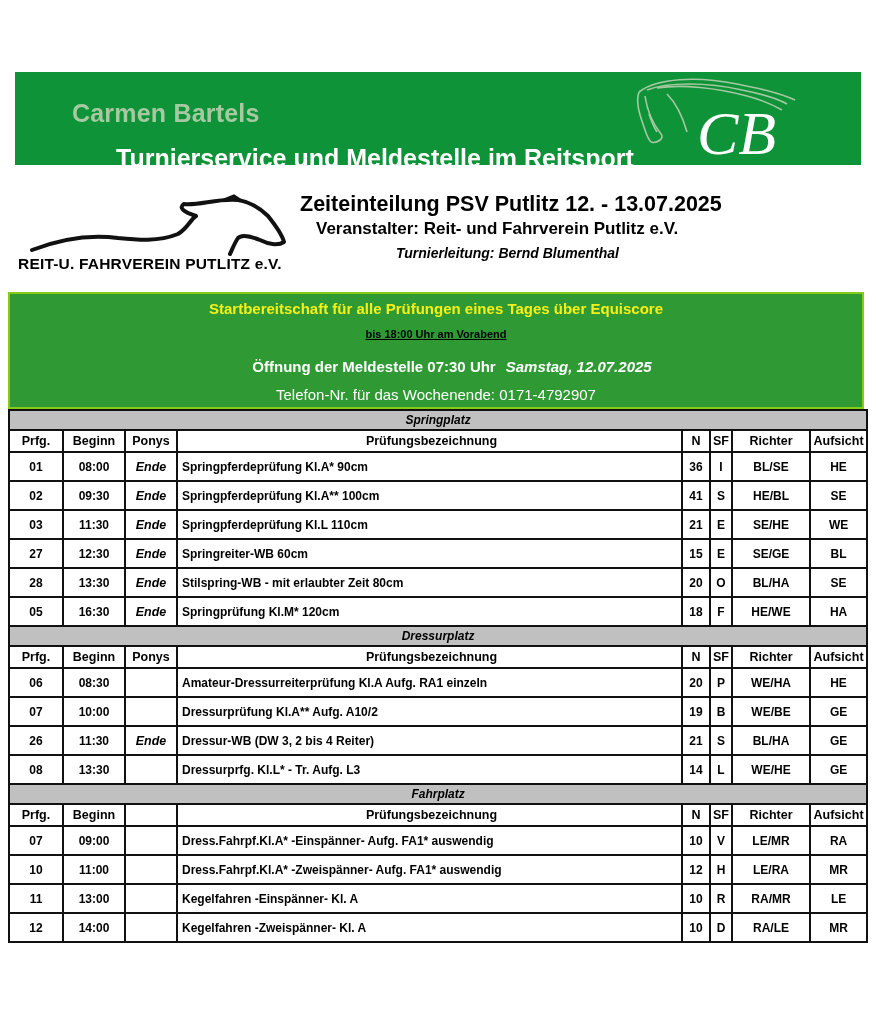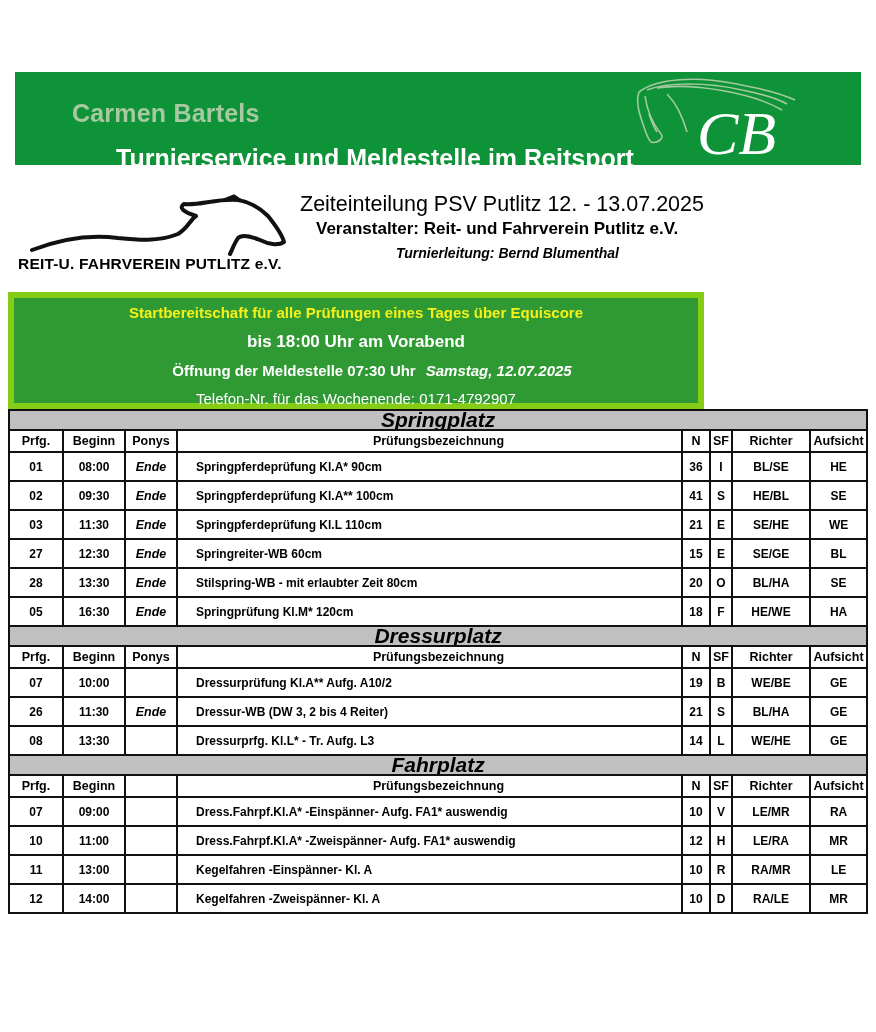--- a/index.html
+++ b/index.html
@@ -10,39 +10,39 @@
   .banner .b-name { position: absolute; left: 57px; top: 27px; font-size: 25px; font-weight: bold; color: #a6c9a1; letter-spacing: 0.2px; }
   .banner .b-sub { position: absolute; left: 57px; top: 72px; font-size: 25px; font-weight: bold; color: #ffffff; margin-left: 44px; }
   .banner .b-logo { position: absolute; left: 612px; top: 2px; width: 200px; height: 90px; }
 
   
   .club { position: absolute; left: 18px; top: 190px; width: 300px; height: 90px; }
   .club svg { position: absolute; left: 10px; top: 4px; }
   .club .club-name { position: absolute; left: 0; top: 65px; font-size: 15.5px; font-weight: bold; letter-spacing: 0.2px; white-space: nowrap; }
 
   
-  .t1 { position: absolute; left: 300px; top: 192px; font-size: 21.5px; font-weight: normal; white-space: nowrap; }
+  .t1 { position: absolute; left: 300px; top: 192px; font-size: 21.5px; font-weight: bold; white-space: nowrap; }
   .t2 { position: absolute; left: 316px; top: 219px; font-size: 17px; font-weight: bold; white-space: nowrap; }
   .t3 { position: absolute; left: 396px; top: 245px; font-size: 14px; font-weight: bold; font-style: italic; white-space: nowrap; }
 
   
-  .info { position: absolute; left: 8px; top: 292px; width: 696px; height: 117px; background: #2f9a33; border: 6px solid #84cc16; box-sizing: border-box; text-align: center; }
+  .info { position: absolute; left: 8px; top: 292px; width: 856px; height: 117px; background: #2f9a33; border: 2px solid #84cc16; box-sizing: border-box; text-align: center; }
   .info .l { position: absolute; left: 0; right: 0; font-weight: bold; white-space: nowrap; }
   .info .l1 { top: 6px; font-size: 15px; color: #f6f01a; }
-  .info .l2 { top: 34px; font-size: 17px; color: #ffffff; }
+  .info .l2 { top: 34px; font-size: 11px; color: #000000; text-decoration: underline; }
   .info .l3 { top: 64px; font-size: 15px; color: #ffffff; padding-left: 32px; }
   .info .l3 i { margin-left: 10px; }
   .info .l4 { top: 92px; font-size: 15px; color: #ffffff; font-weight: normal; }
 
   
   .sched { position: absolute; left: 8px; top: 409px; width: 858px; border-collapse: collapse; table-layout: fixed; }
   .sched td { border: 2px solid #111; font-size: 12px; font-weight: bold; text-align: center; padding: 0; height: 27px; white-space: nowrap; overflow: hidden; }
   .sched tr.hdr td { height: 20px; font-size: 12.5px; }
-  .sched tr.area td { background: #c0c0c0; font-size: 21px; font-style: italic; height: 18px; line-height: 18px; }
-  .sched td.name { text-align: left; padding-left: 18px; }
+  .sched tr.area td { background: #c0c0c0; font-size: 12px; font-style: italic; height: 18px; line-height: 18px; }
+  .sched td.name { text-align: left; padding-left: 4px; }
   .sched tr.hdr td.name { text-align: center; }
   .sched td.pony { font-style: italic; font-size: 12.5px; }
   .sched td.num { font-size: 12px; }
   .sched td.rich { font-size: 12px; }
 </style>
 </head>
 <body>
 
 <div class="banner">
   <div class="b-name">Carmen Bartels</div>
@@ -172,20 +172,30 @@
         <td class="">Prfg.</td>
         <td class="">Beginn</td>
         <td class="">Ponys</td>
         <td class="name">Prüfungsbezeichnung</td>
         <td class="">N</td>
         <td class="">SF</td>
         <td class="">Richter</td>
         <td class="">Aufsicht</td>
       </tr>
       <tr>
+        <td class="num">06</td>
+        <td class="num">08:30</td>
+        <td class="pony"></td>
+        <td class="name">Amateur-Dressurreiterprüfung Kl.A   Aufg. RA1 einzeln</td>
+        <td class="num">20</td>
+        <td class="num">P</td>
+        <td class="rich">WE/HA</td>
+        <td class="rich">HE</td>
+      </tr>
+      <tr>
         <td class="num">07</td>
         <td class="num">10:00</td>
         <td class="pony"></td>
         <td class="name">Dressurprüfung Kl.A**   Aufg. A10/2</td>
         <td class="num">19</td>
         <td class="num">B</td>
         <td class="rich">WE/BE</td>
         <td class="rich">GE</td>
       </tr>
       <tr>

